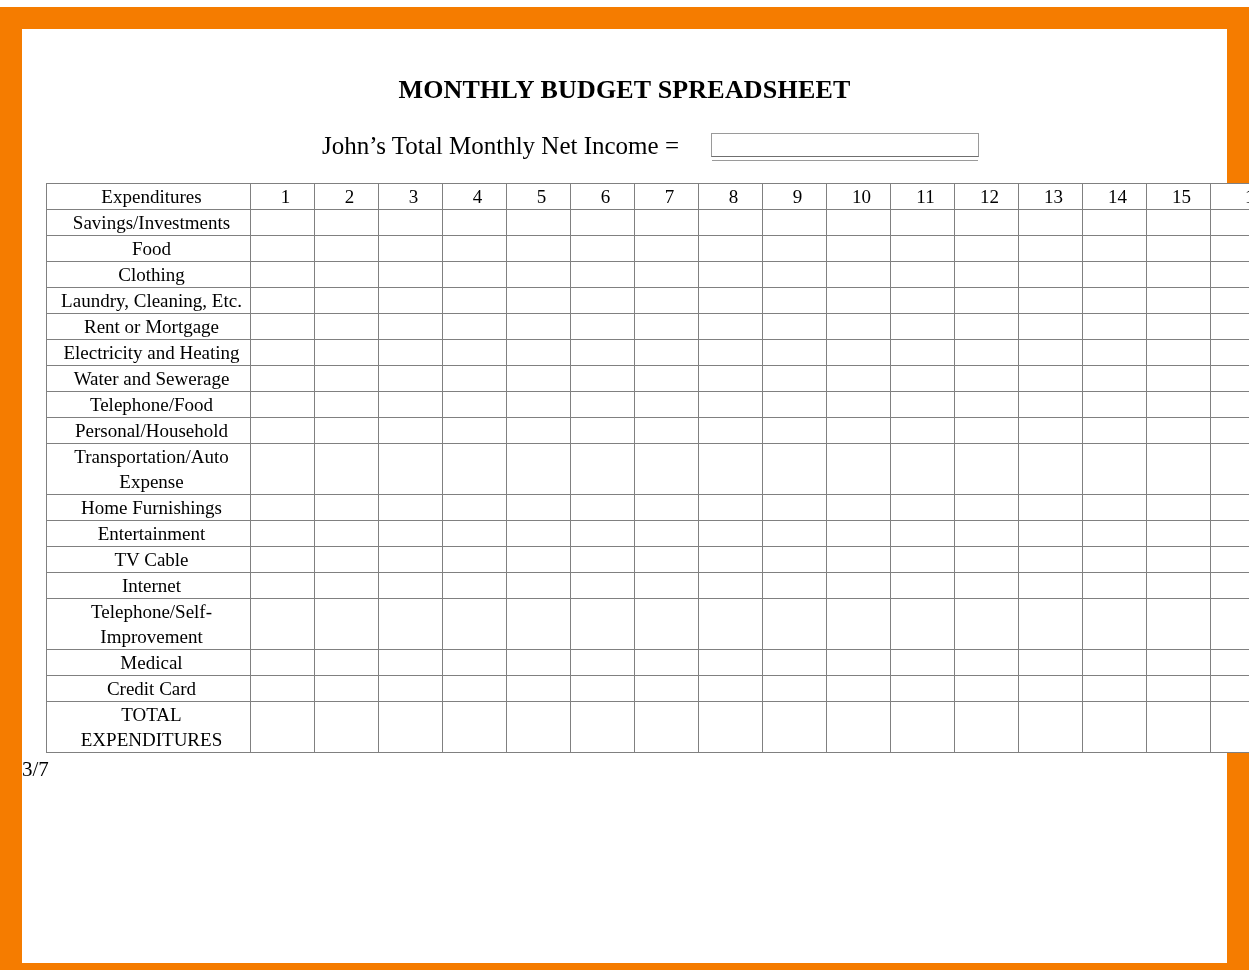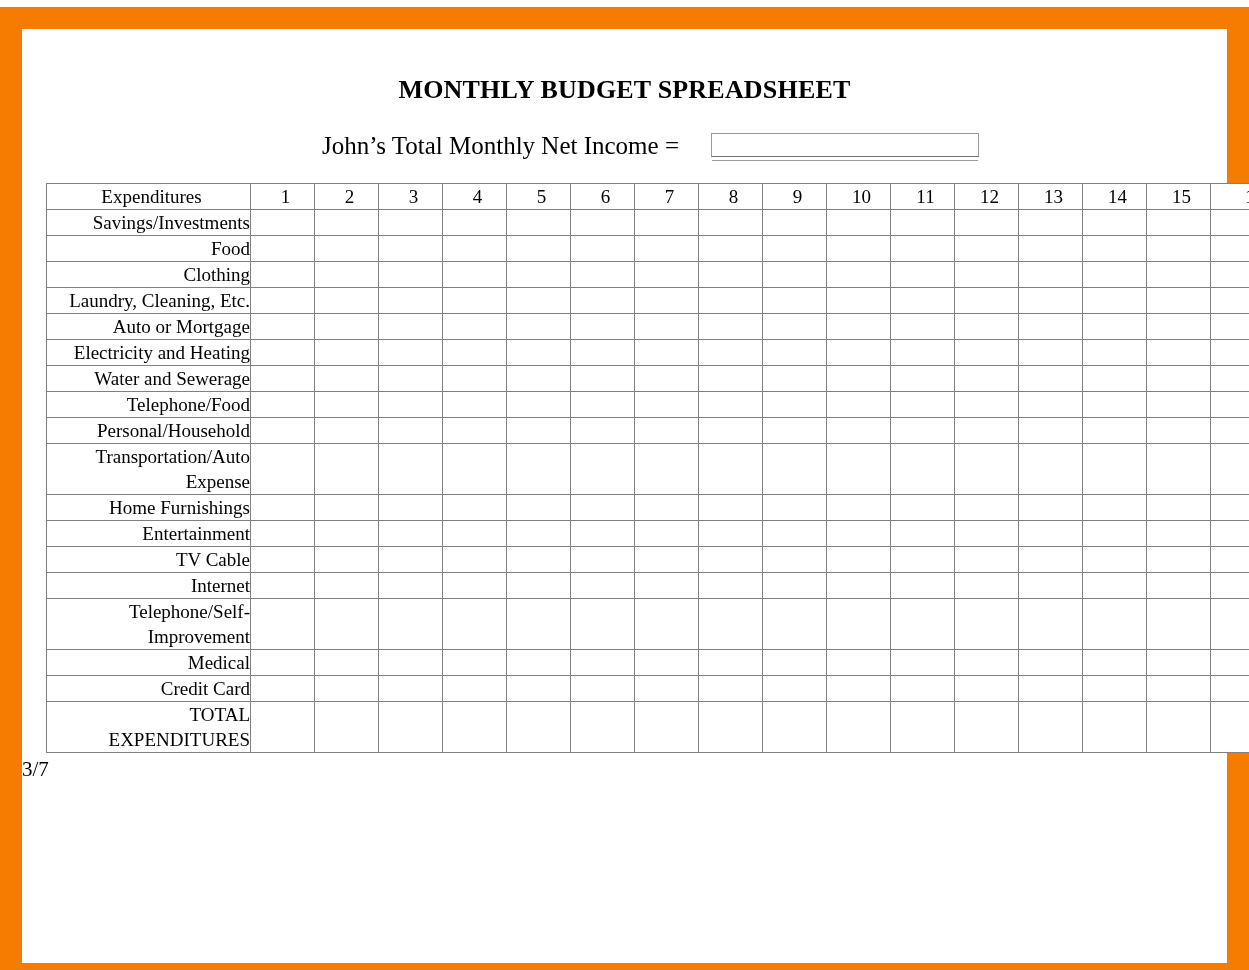--- a/index.html
+++ b/index.html
@@ -125,21 +125,21 @@
     width: 197px;
   }
   th.num-col {
     width: 57px;
   }
   th.num-col-last {
     width: 75px;
   }
   
   td.row-label {
-    text-align: right;
+    text-align: center;
     white-space: normal;
     word-break: break-word;
     font-family: Liberation Serif, serif;
   }
   tr.tall td {
     height: 51px;
   }
   tr.total-row td {
     height: 51px;
   }
@@ -270,21 +270,21 @@
               <td class="data-cell"></td>
               <td class="data-cell"></td>
               <td class="data-cell"></td>
               <td class="data-cell"></td>
               <td class="data-cell"></td>
               <td class="data-cell"></td>
               <td class="data-cell"></td>
               <td class="data-cell"></td>
             </tr>
             <tr>
-              <td class="row-label">Auto or Mortgage</td>
+              <td class="row-label">Rent or Mortgage</td>
               <td class="data-cell"></td>
               <td class="data-cell"></td>
               <td class="data-cell"></td>
               <td class="data-cell"></td>
               <td class="data-cell"></td>
               <td class="data-cell"></td>
               <td class="data-cell"></td>
               <td class="data-cell"></td>
               <td class="data-cell"></td>
               <td class="data-cell"></td>

